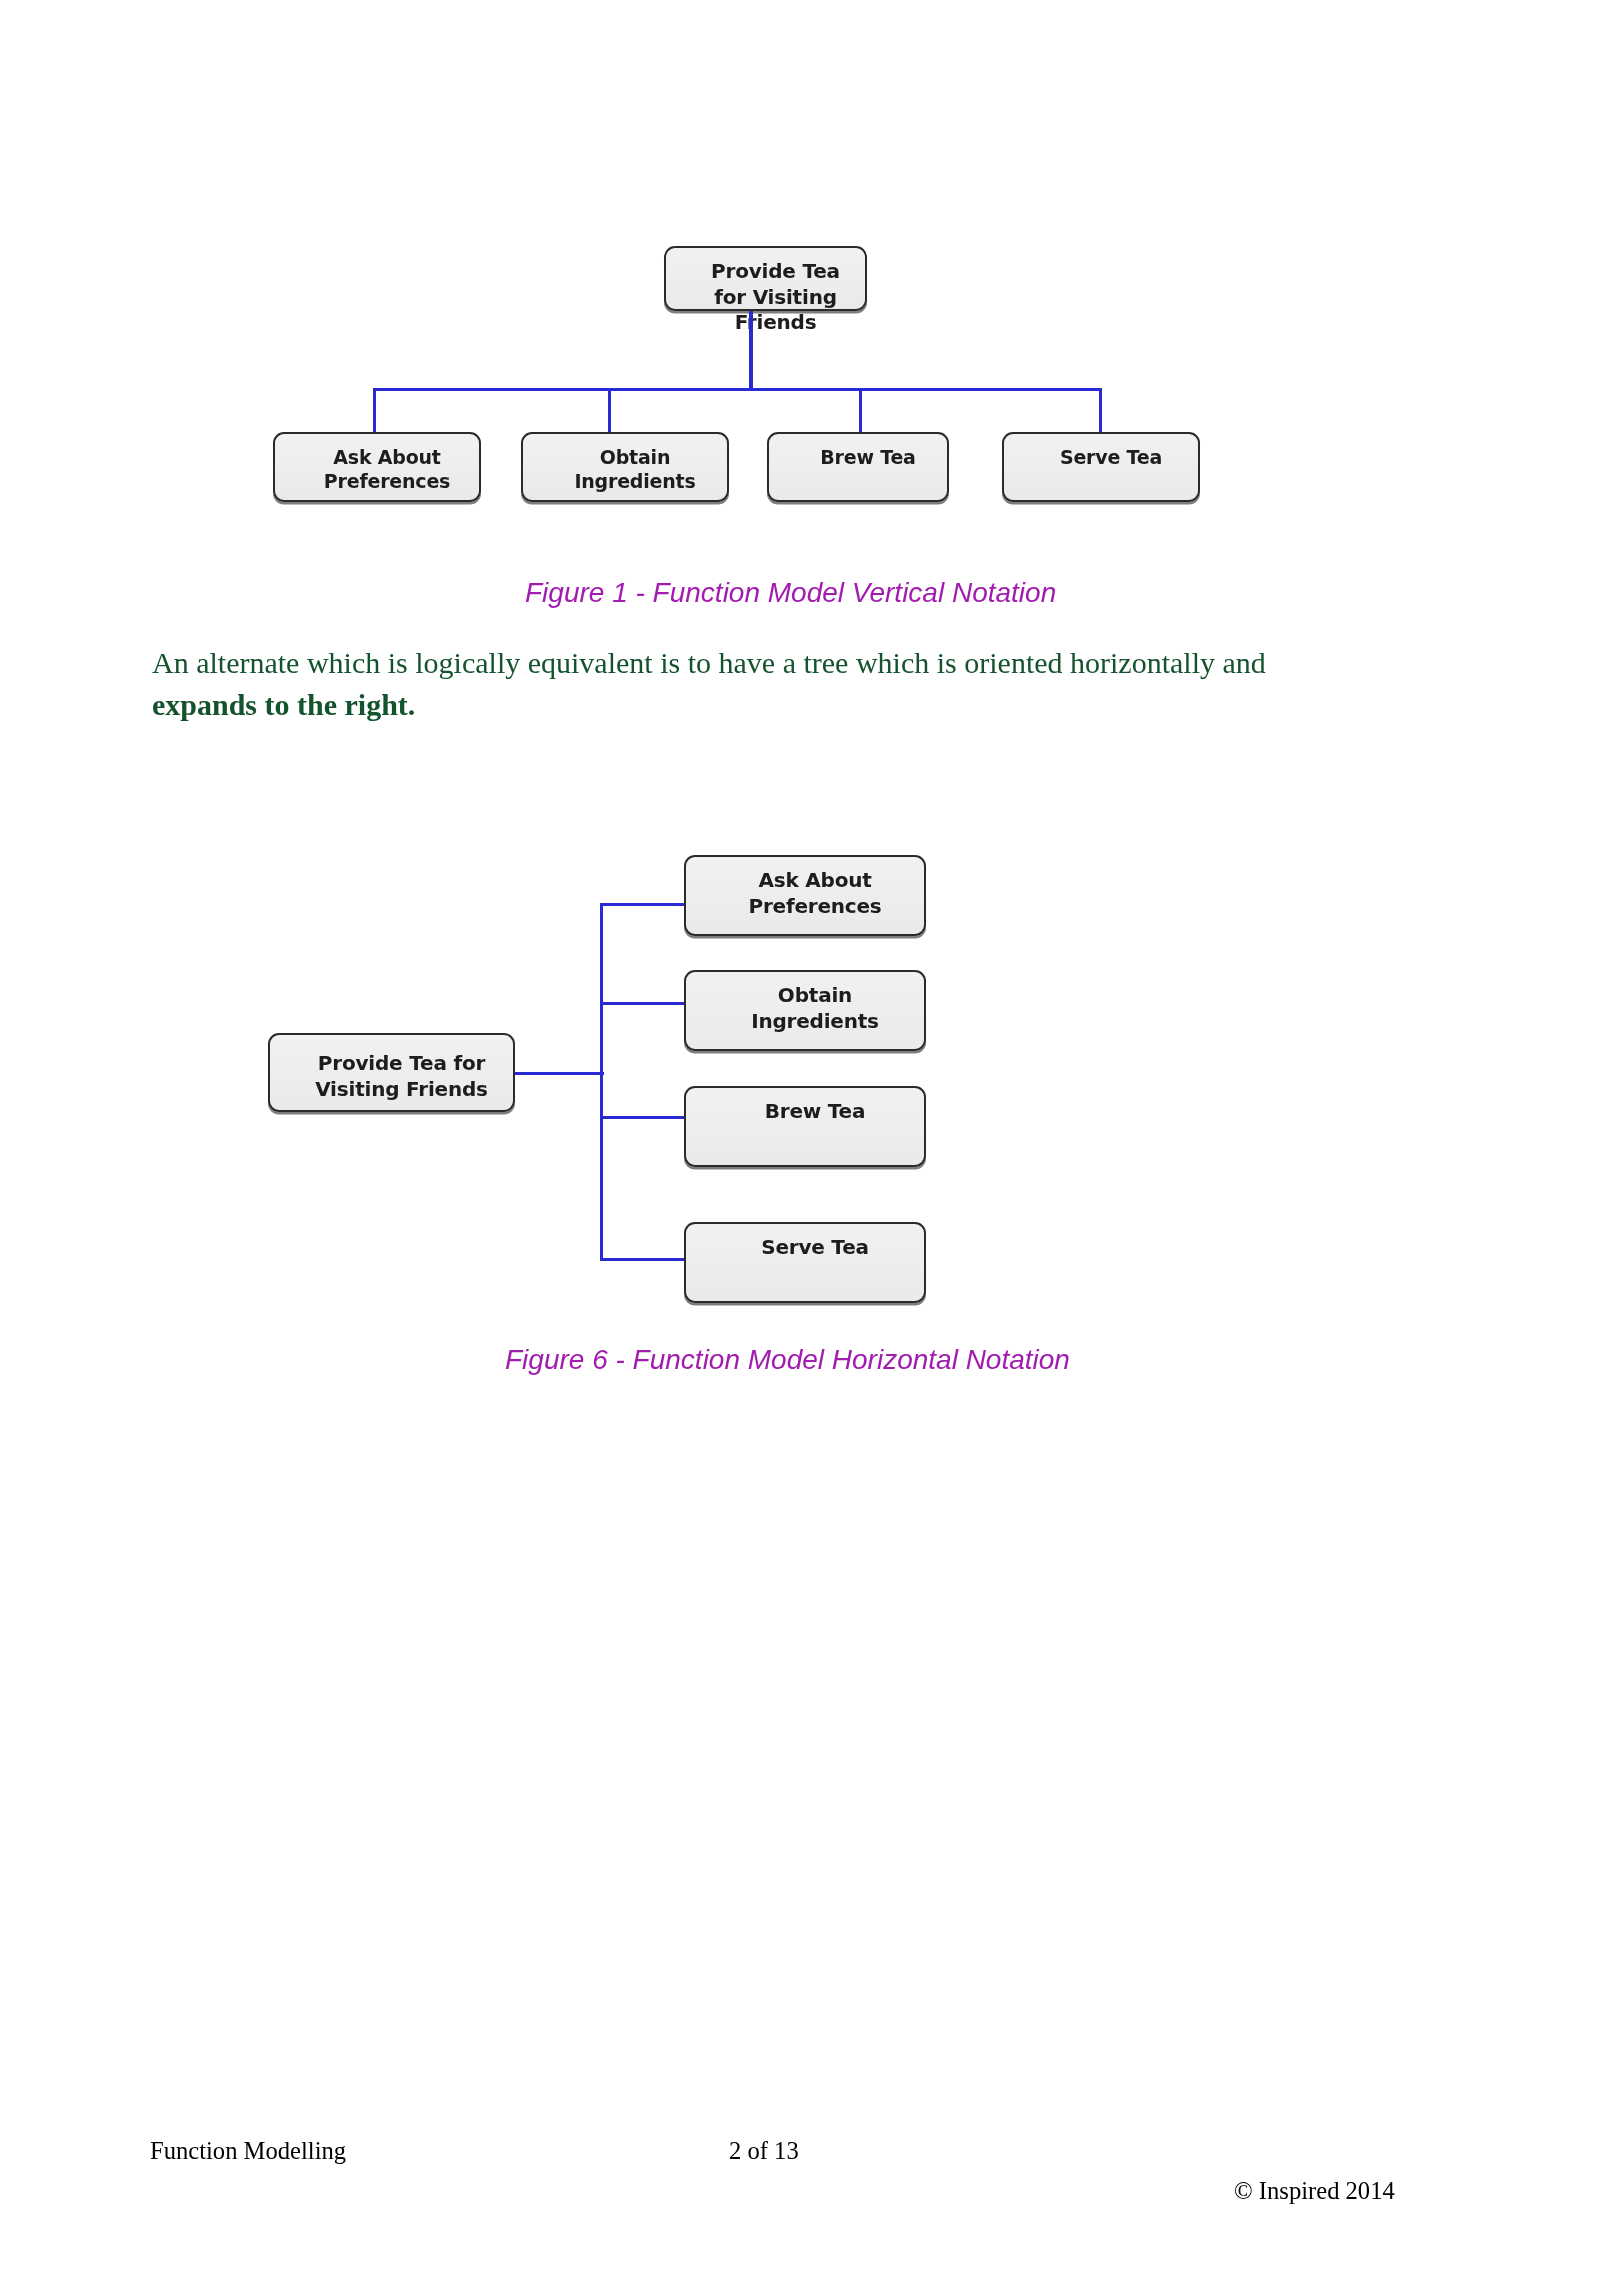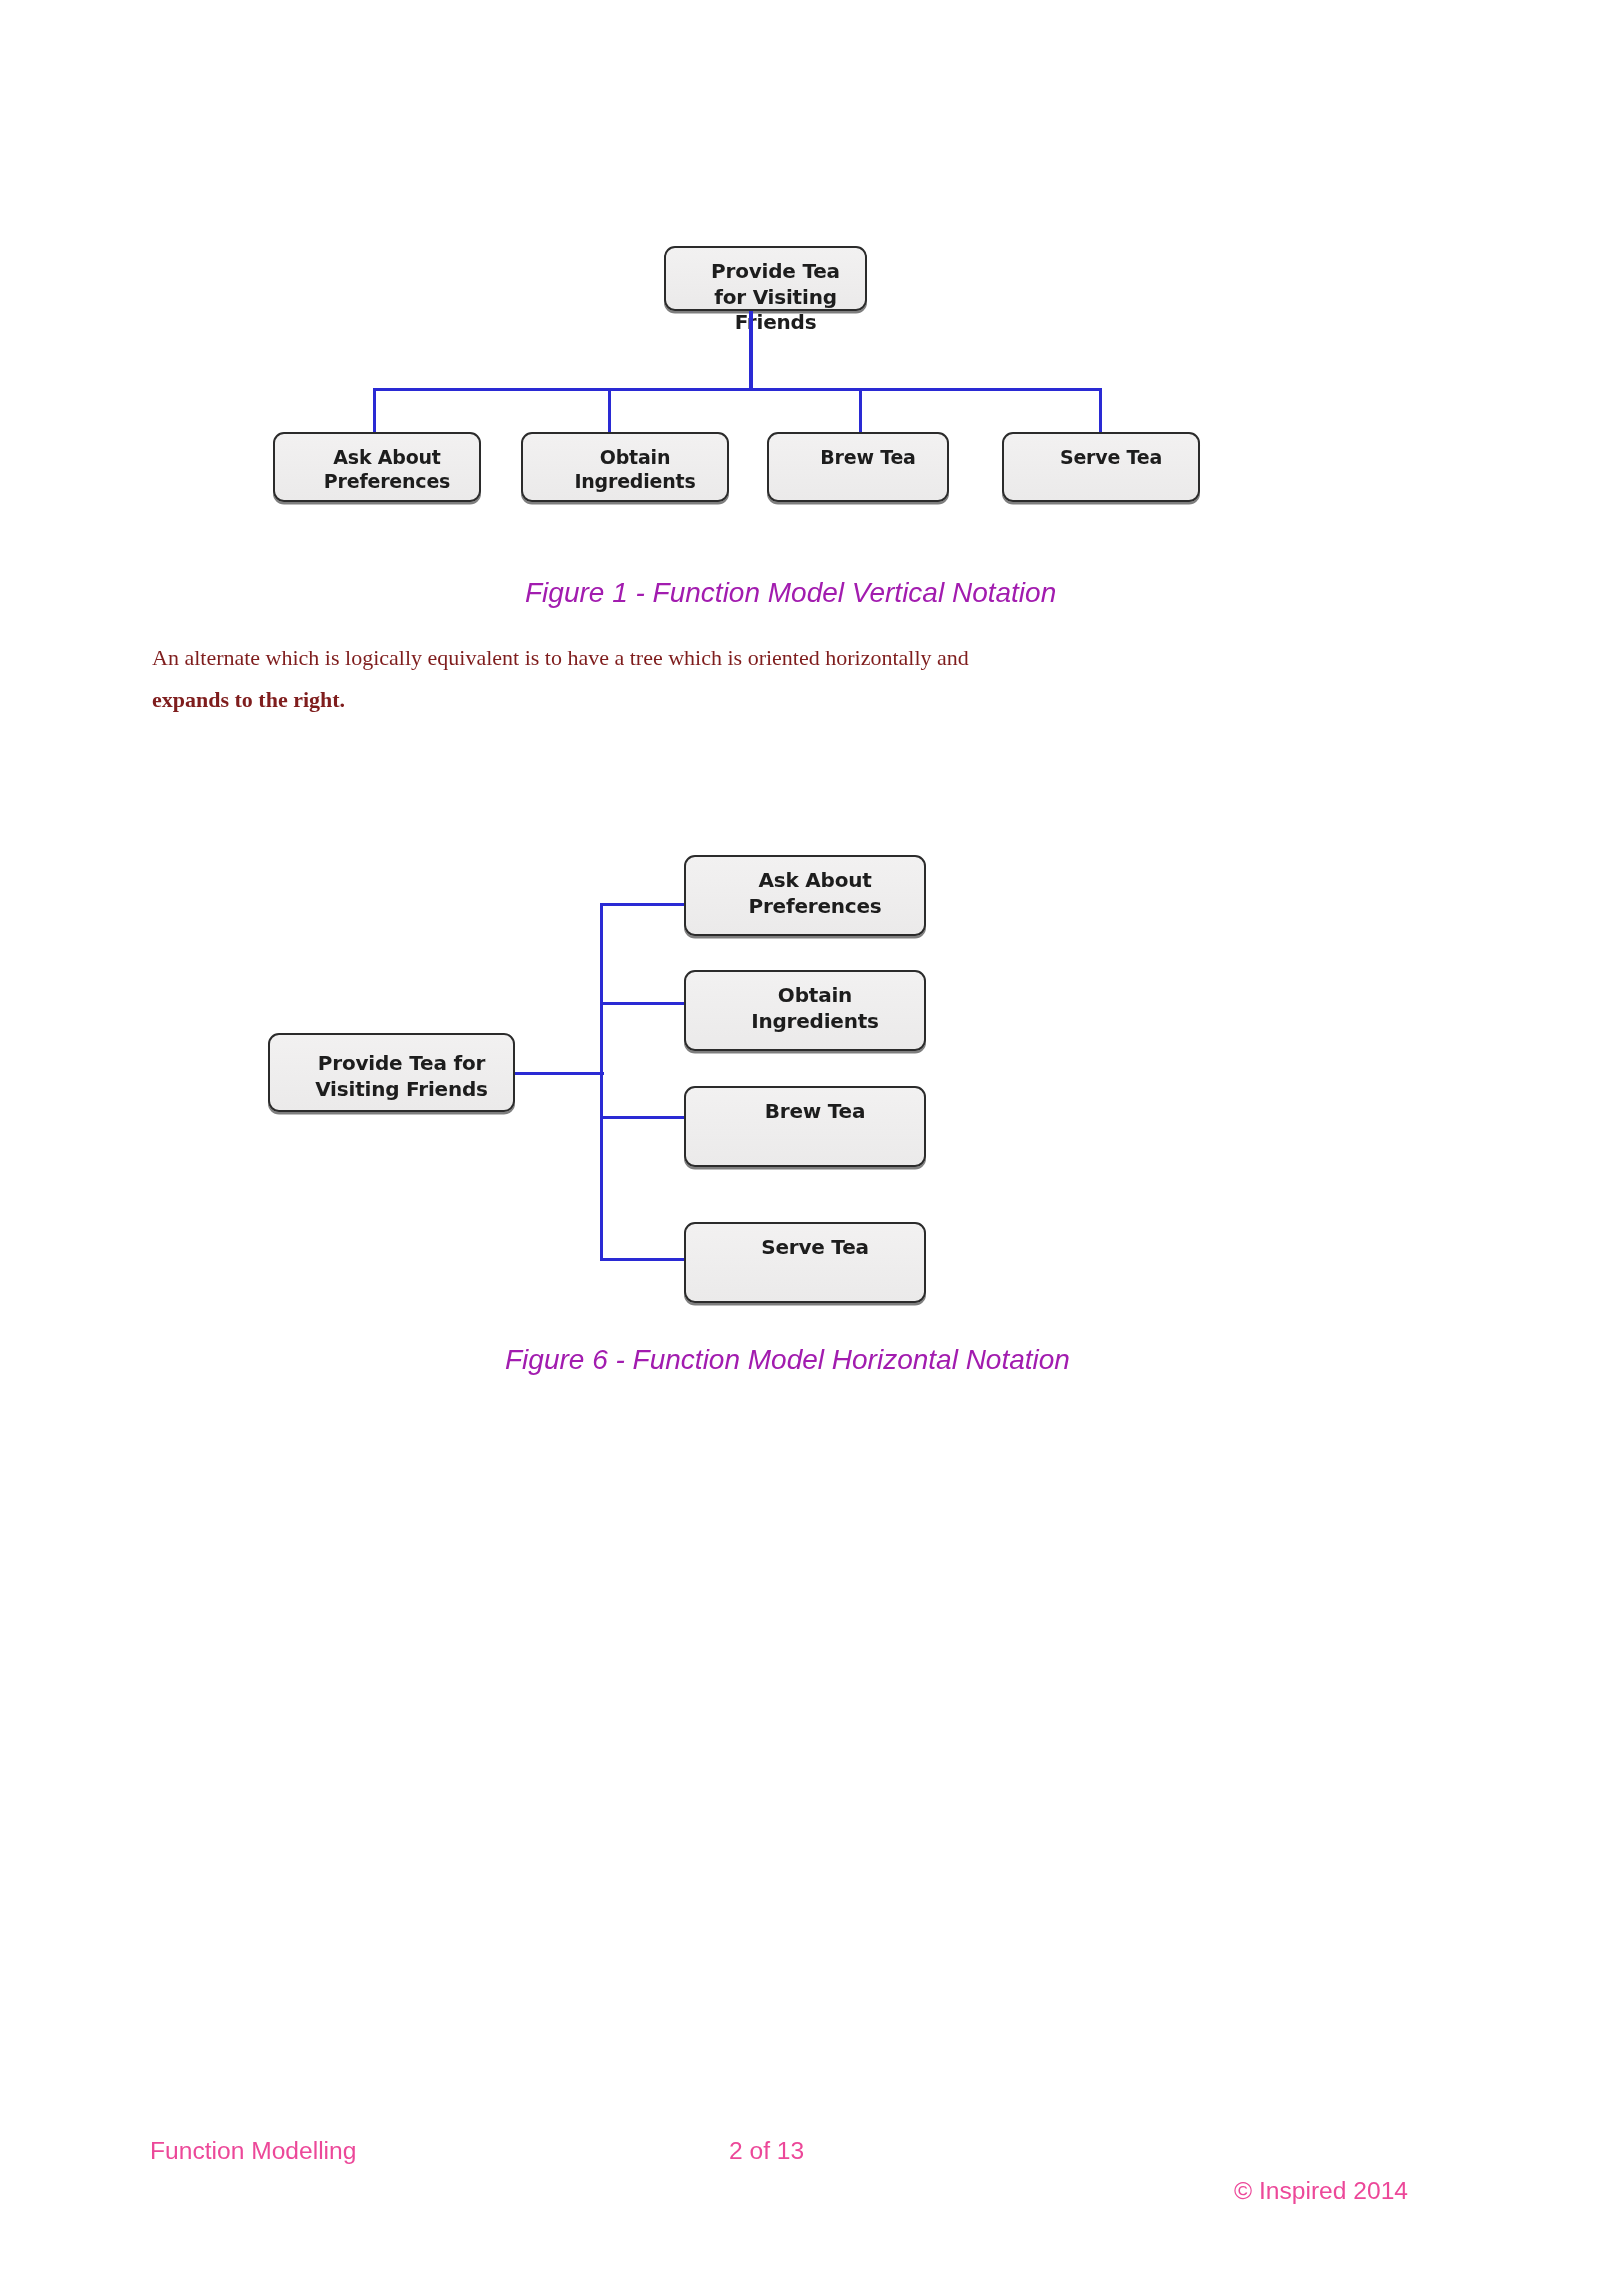--- a/index.html
+++ b/index.html
@@ -54,31 +54,31 @@
     position: absolute;
     font-family: "Liberation Sans", sans-serif;
     font-style: italic;
     font-size: 28px;
     color: #a21caf;
     white-space: nowrap;
   }
   .body-text {
     position: absolute;
     font-family: "Liberation Serif", serif;
-    font-size: 22px;
-    color: #7f1d1d;
+    font-size: 30px;
+    color: #14532d;
     line-height: 1.42;
   }
 
   
   .footer-cell {
     position: absolute;
-    font-family: Liberation Sans, sans-serif;
+    font-family: Liberation Serif, serif;
     font-size: 24.6px;
-    color: #ec4899;
+    color: #000000;
     white-space: nowrap;
   }
 </style>
 </head>
 <body>
 
 <div id="page">
 
   <div>
 

